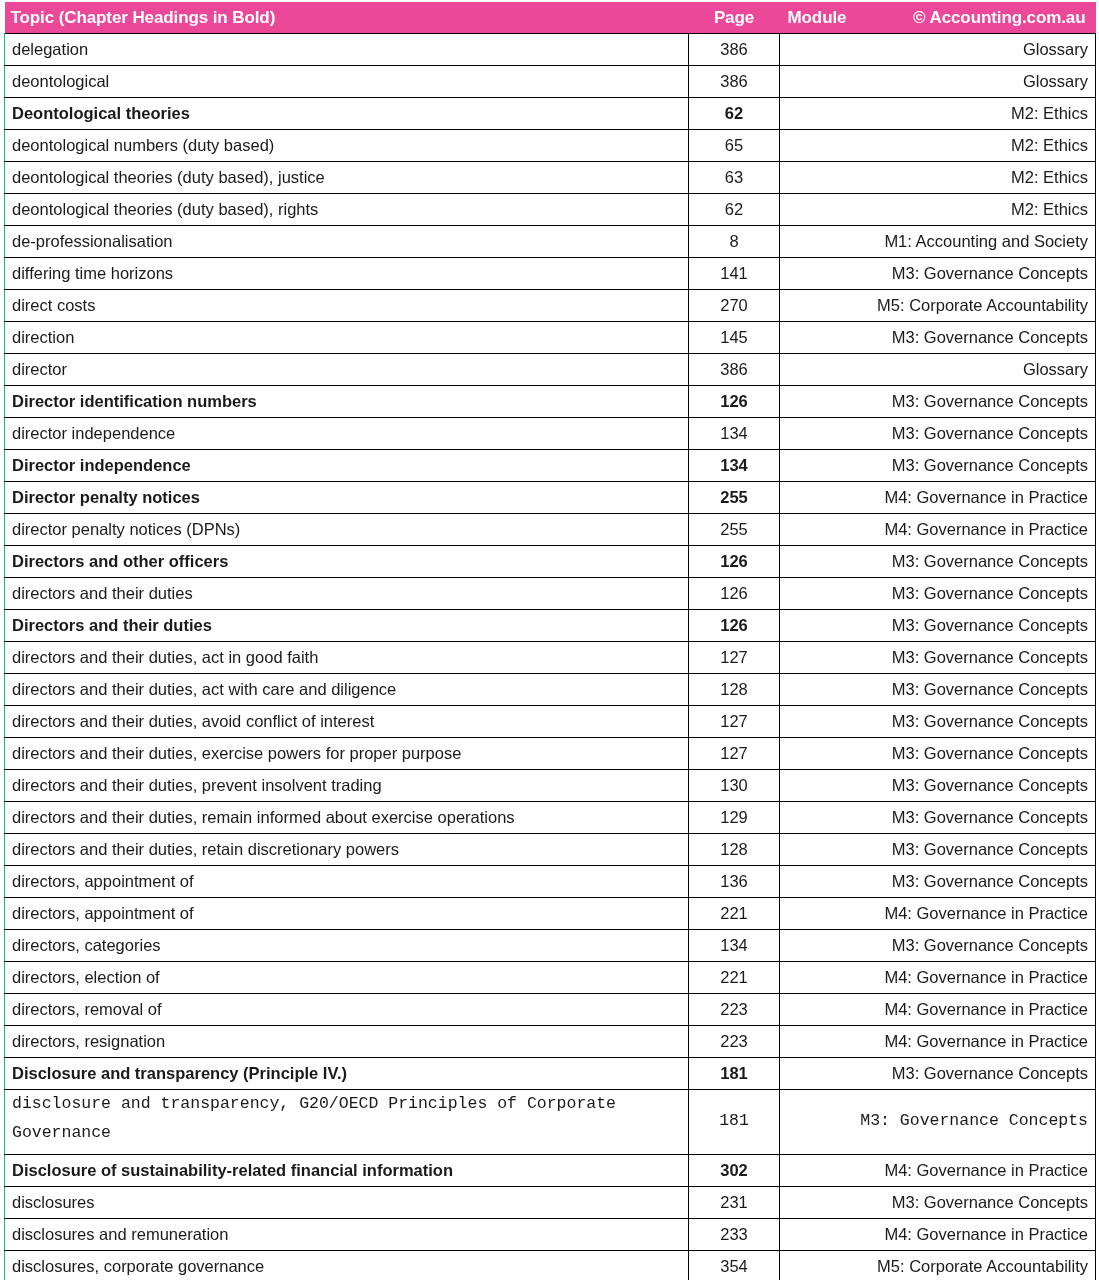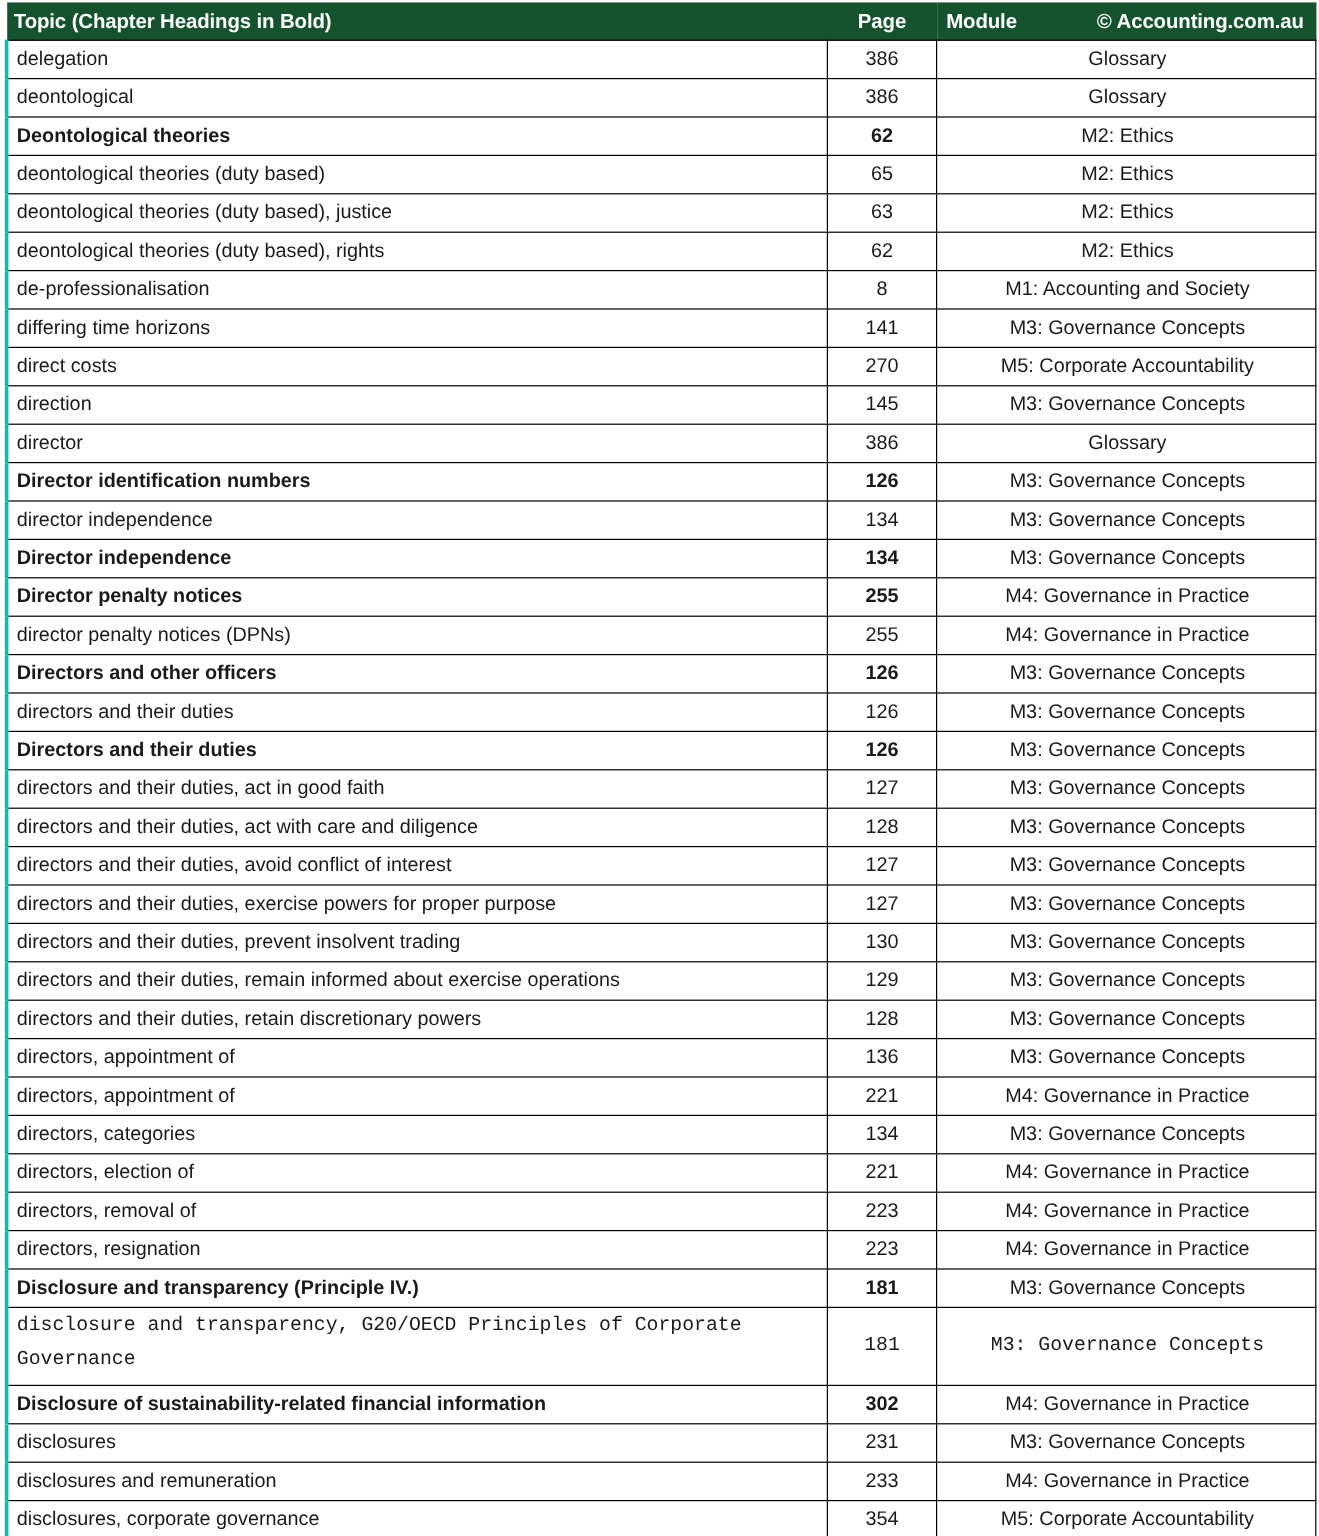--- a/index.html
+++ b/index.html
@@ -26,21 +26,21 @@
     width: 1091px;
     table-layout: fixed;
     font-size: 16.5px;
   }
 
   table.index-table col.c-topic  { width: 684px; }
   table.index-table col.c-page   { width: 91px;  }
   table.index-table col.c-module { width: 316px; }
 
   thead th {
-    background: #14532d;
+    background: #ec4899;
     color: #ffffff;
     font-weight: bold;
     font-size: 17px;
     height: 31px;
     padding: 0 6px;
     border: none;
     vertical-align: middle;
     white-space: nowrap;
     letter-spacing: -0.1px;
     margin-top: 19px;
@@ -61,27 +61,27 @@
     border-top-width: 1px;
     height: 28px;
     padding: 1px 7px 2px 7px;
     vertical-align: middle;
     line-height: 1.22;
     color: #1a1a1a;
     background: #ffffff;
   }
   tbody td.td-topic {
     text-align: left;
-    border-left: 3px solid #14b8a6;
+    border-left: 1px solid #14b8a6;
   }
   tbody td.td-page {
     text-align: center;
   }
   tbody td.td-module {
-    text-align: center;
+    text-align: right;
     padding-left: 9px;
     white-space: nowrap;
   }
 
   tbody tr.bold td.td-topic,
   tbody tr.bold td.td-page {
     font-weight: bold;
   }
 
   tbody tr.two-line td {
@@ -129,21 +129,21 @@
           <td class="td-topic">deontological</td>
           <td class="td-page">386</td>
           <td class="td-module">Glossary</td>
         </tr>
         <tr class="bold">
           <td class="td-topic">Deontological theories</td>
           <td class="td-page">62</td>
           <td class="td-module">M2: Ethics</td>
         </tr>
         <tr>
-          <td class="td-topic">deontological theories (duty based)</td>
+          <td class="td-topic">deontological numbers (duty based)</td>
           <td class="td-page">65</td>
           <td class="td-module">M2: Ethics</td>
         </tr>
         <tr>
           <td class="td-topic">deontological theories (duty based), justice</td>
           <td class="td-page">63</td>
           <td class="td-module">M2: Ethics</td>
         </tr>
         <tr>
           <td class="td-topic">deontological theories (duty based), rights</td>

